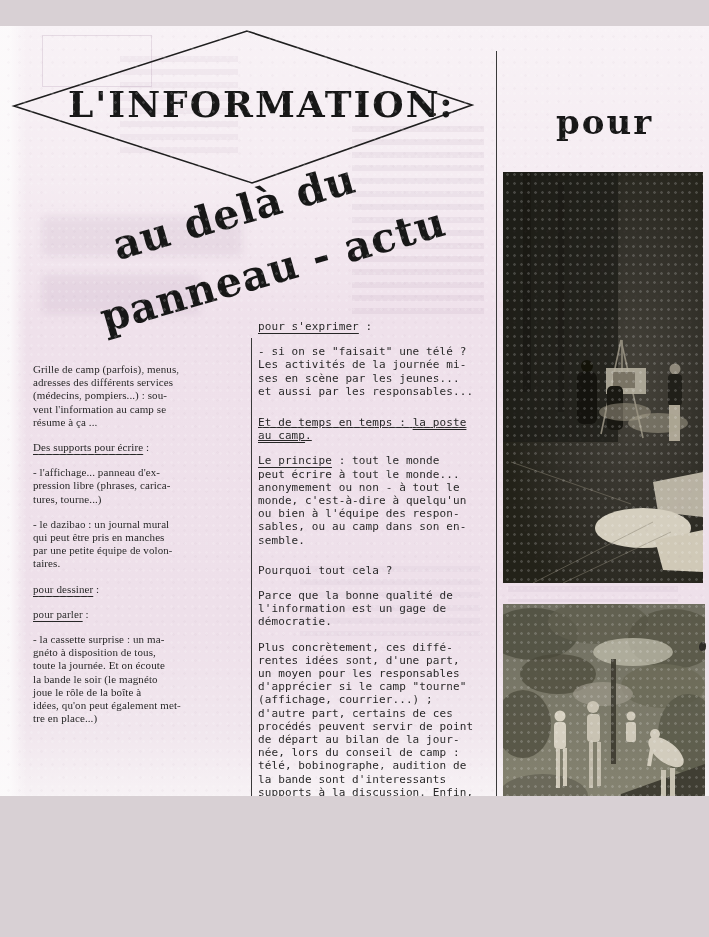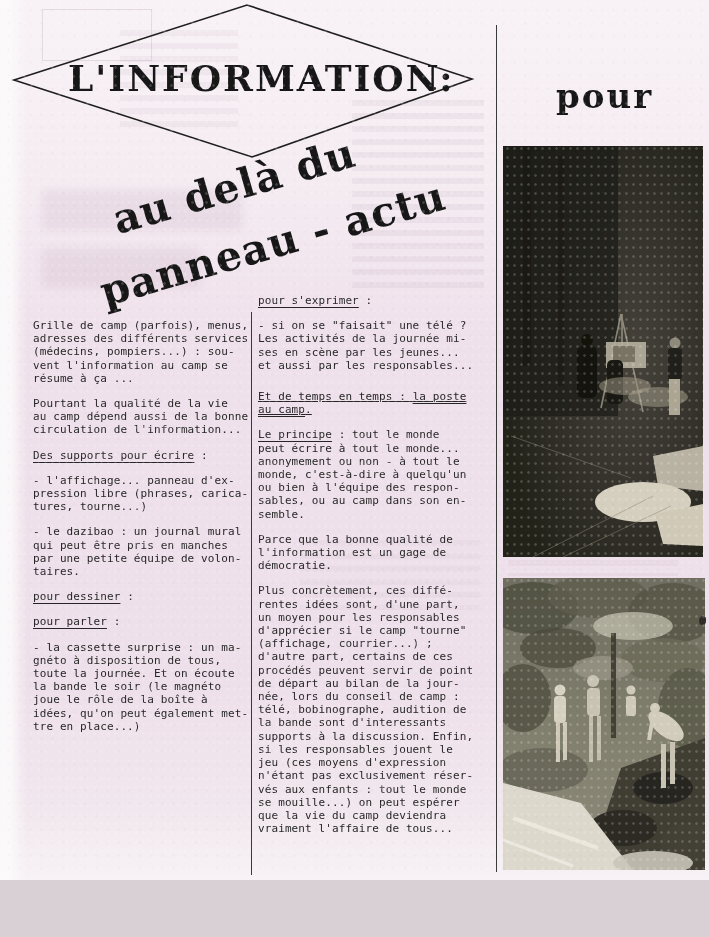--- a/index.html
+++ b/index.html
@@ -1,22 +1,23 @@
 <!DOCTYPE html>
 <html><head>
 <meta charset="utf-8">
 <style>
   html,body{margin:0;padding:0;background:#d8d0d4;}
   .page{
-    position:relative;width:709px;height:880px;overflow:hidden;
+    position:relative;width:709px;height:770px;overflow:hidden;
     background:
       linear-gradient(90deg, rgba(252,250,251,.9) 0 10px, rgba(252,250,251,0) 26px),
       linear-gradient(180deg,#f8f2f6 0%,#f5ecf2 20%,#efe1eb 38%,#eee0ea 78%,#f1e7ee 92%,#f7f2f5 100%);
     font-family:"DejaVu Sans Mono", monospace;
     color:#262626;
+    margin-top:26px;
   }
   .page::after{
     content:"";position:absolute;inset:0;pointer-events:none;opacity:.5;
     background:
       radial-gradient(rgba(255,255,255,.35) 1px, transparent 1.4px) 0 0/7px 9px,
       radial-gradient(rgba(150,110,140,.07) 1px, transparent 1.4px) 3px 4px/11px 13px;
   }
   .abs{position:absolute;}
   
   .display{font-family:"DejaVu Serif","Liberation Serif",serif;font-weight:bold;color:#171717;}
@@ -25,21 +26,21 @@
   .subtitle .l1{margin-left:32px;}
   .headline-right{left:556px;top:76px;font-size:34px;letter-spacing:2px;}
   
   .col{position:absolute;font-size:11px;line-height:13.2px;letter-spacing:.1px;}
   .col p{margin:0 0 12px 0;white-space:pre-wrap;}
   .col p.hd{margin-top:4px;}
   .mt-lg{margin-top:18px !important;text-decoration:underline;}
   .mt-xl{margin-top:17px !important;}
   .mt-sm{margin-top:3px !important;}
   .u{text-decoration:underline;text-underline-offset:3px;text-decoration-thickness:1.2px;}
-  .col-left{left:33px;top:319px;width:216px;}
+  .col-left{left:33px;top:337px;width:216px;font-family:Liberation Serif, serif;}
   .col-mid{left:258px;top:290px;width:230px;}
   
   .vrule{position:absolute;background:#3a3a3a;width:1.4px;}
   .vrule-a{left:251px;top:312px;height:563px;}
   .vrule-b{left:496px;top:25px;height:847px;}
   .hrule-bottom{position:absolute;left:40px;top:885px;width:628px;height:2px;background:#2b2b2b;}
   .page-number{position:absolute;left:22px;top:888px;font-family:"Liberation Sans",sans-serif;font-size:15px;color:#333;}
   
   .ghost{position:absolute;pointer-events:none;}
   .ghost-lines{opacity:.5;filter:blur(.6px);
@@ -76,23 +77,20 @@
 
   <div class="vrule vrule-a"></div>
   <div class="vrule vrule-b"></div>
 
   <div class="col col-left">
     <p><span>Grille de camp (parfois), menus,
 adresses des différents services
 (médecins, pompiers...) : sou-
 vent l'information au camp se
 résume à ça ...</span></p>
-    <p><span>Pourtant la qualité de la vie
-au camp dépend aussi de la bonne
-circulation de l'information...</span></p>
     <p class="hd"><span class="u">Des supports pour écrire</span><span> :</span></p>
     <p><span>- l'affichage... panneau d'ex-
 pression libre (phrases, carica-
 tures, tourne...)</span></p>
     <p><span>- le dazibao : un journal mural
 qui peut être pris en manches
 par une petite équipe de volon-
 taires.</span></p>
     <p class="hd"><span class="u">pour dessiner</span><span> :</span></p>
     <p class="hd"><span class="u">pour parler</span><span> :</span></p>
@@ -113,20 +111,21 @@
 et aussi par les responsables...</span></p>
     <p class="mt-lg"><span>Et de temps en temps : </span><span class="u">la poste
 au camp</span><span>.</span></p>
     <p><span class="u">Le principe</span><span> : tout le monde
 peut écrire à tout le monde...
 anonymement ou non - à tout le
 monde, c'est-à-dire à quelqu'un
 ou bien à l'équipe des respon-
 sables, ou au camp dans son en-
 semble.</span></p>
+    <p class="mt-xl"><span>Pourquoi tout cela ?</span></p>
     <p><span>Parce que la bonne qualité de
 l'information est un gage de
 démocratie.</span></p>
     <p class="mt-sm"><span>Plus concrètement, ces diffé-
 rentes idées sont, d'une part,
 un moyen pour les responsables
 d'apprécier si le camp "tourne"
 (affichage, courrier...) ;
 d'autre part, certains de ces
 procédés peuvent servir de point

